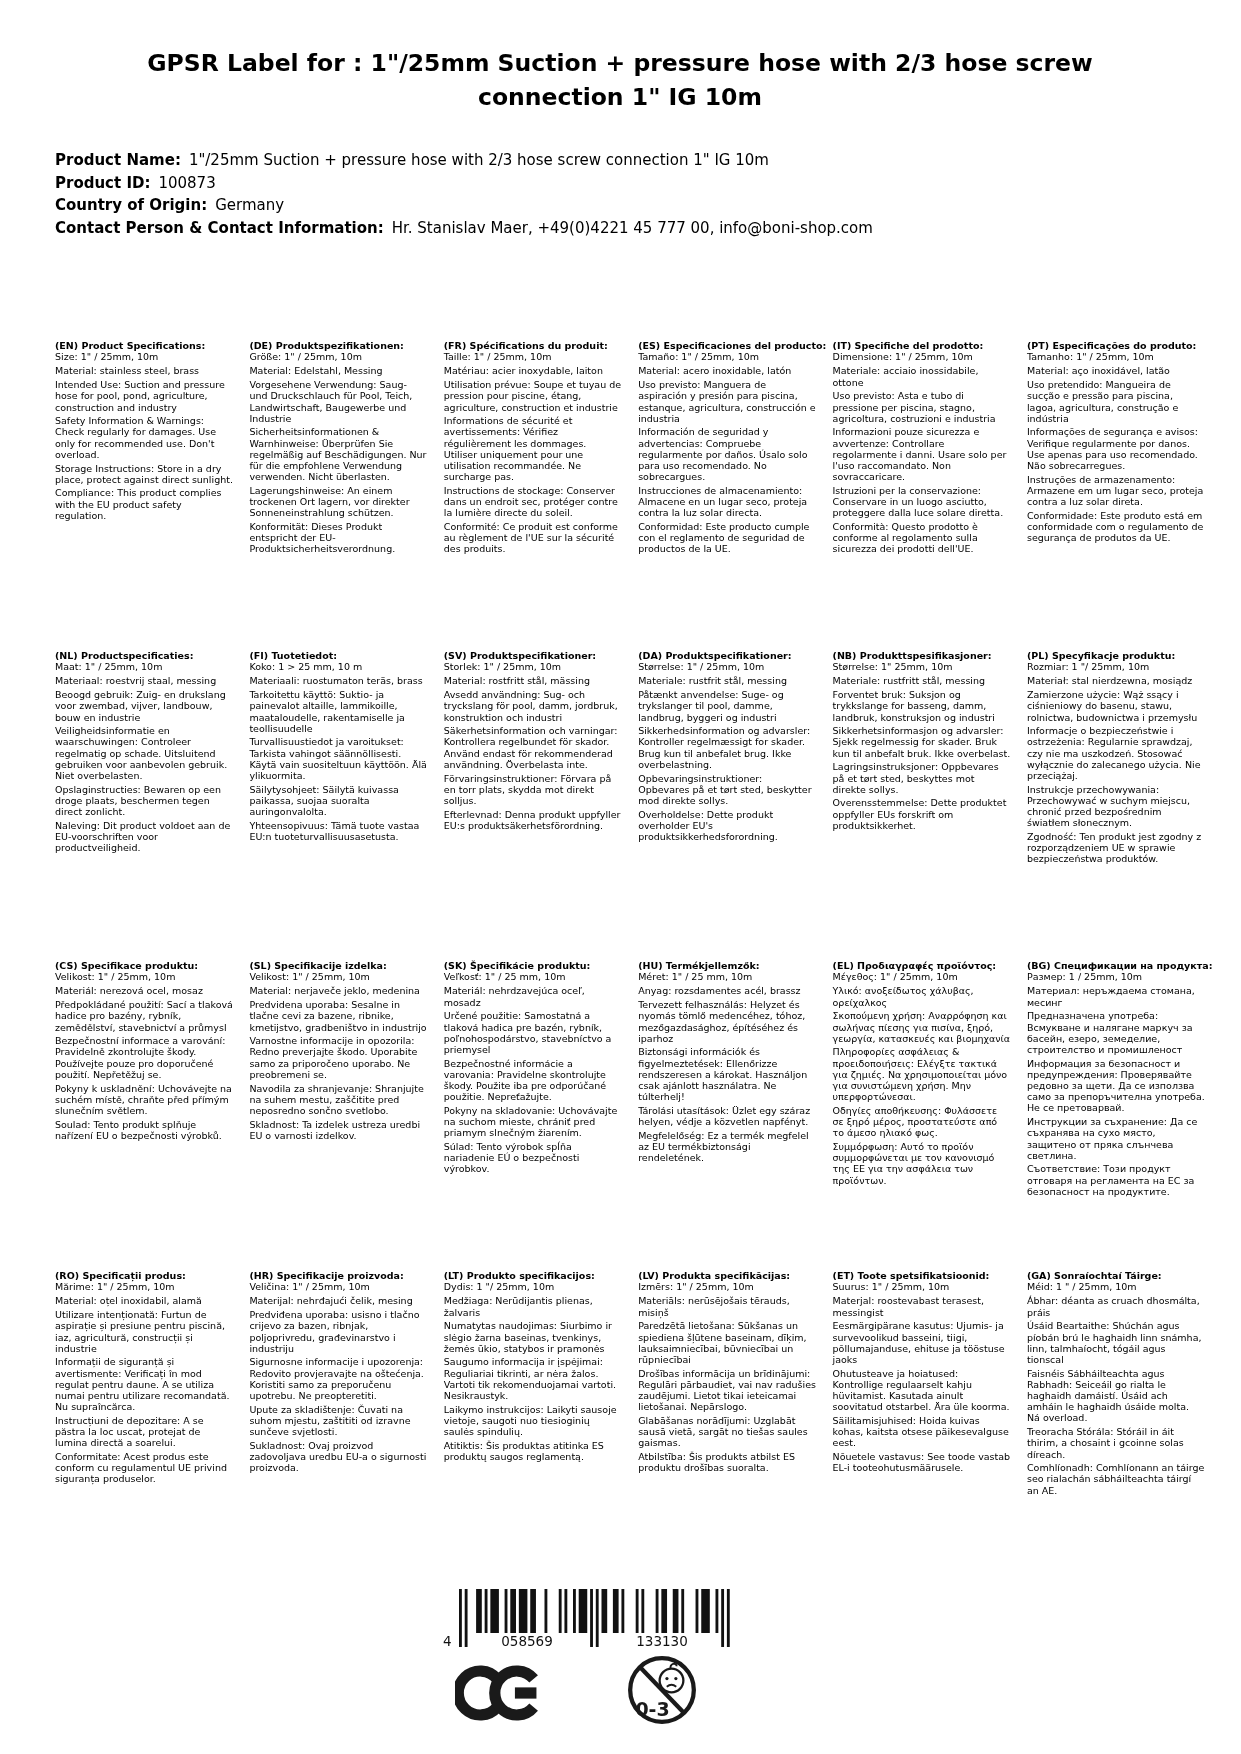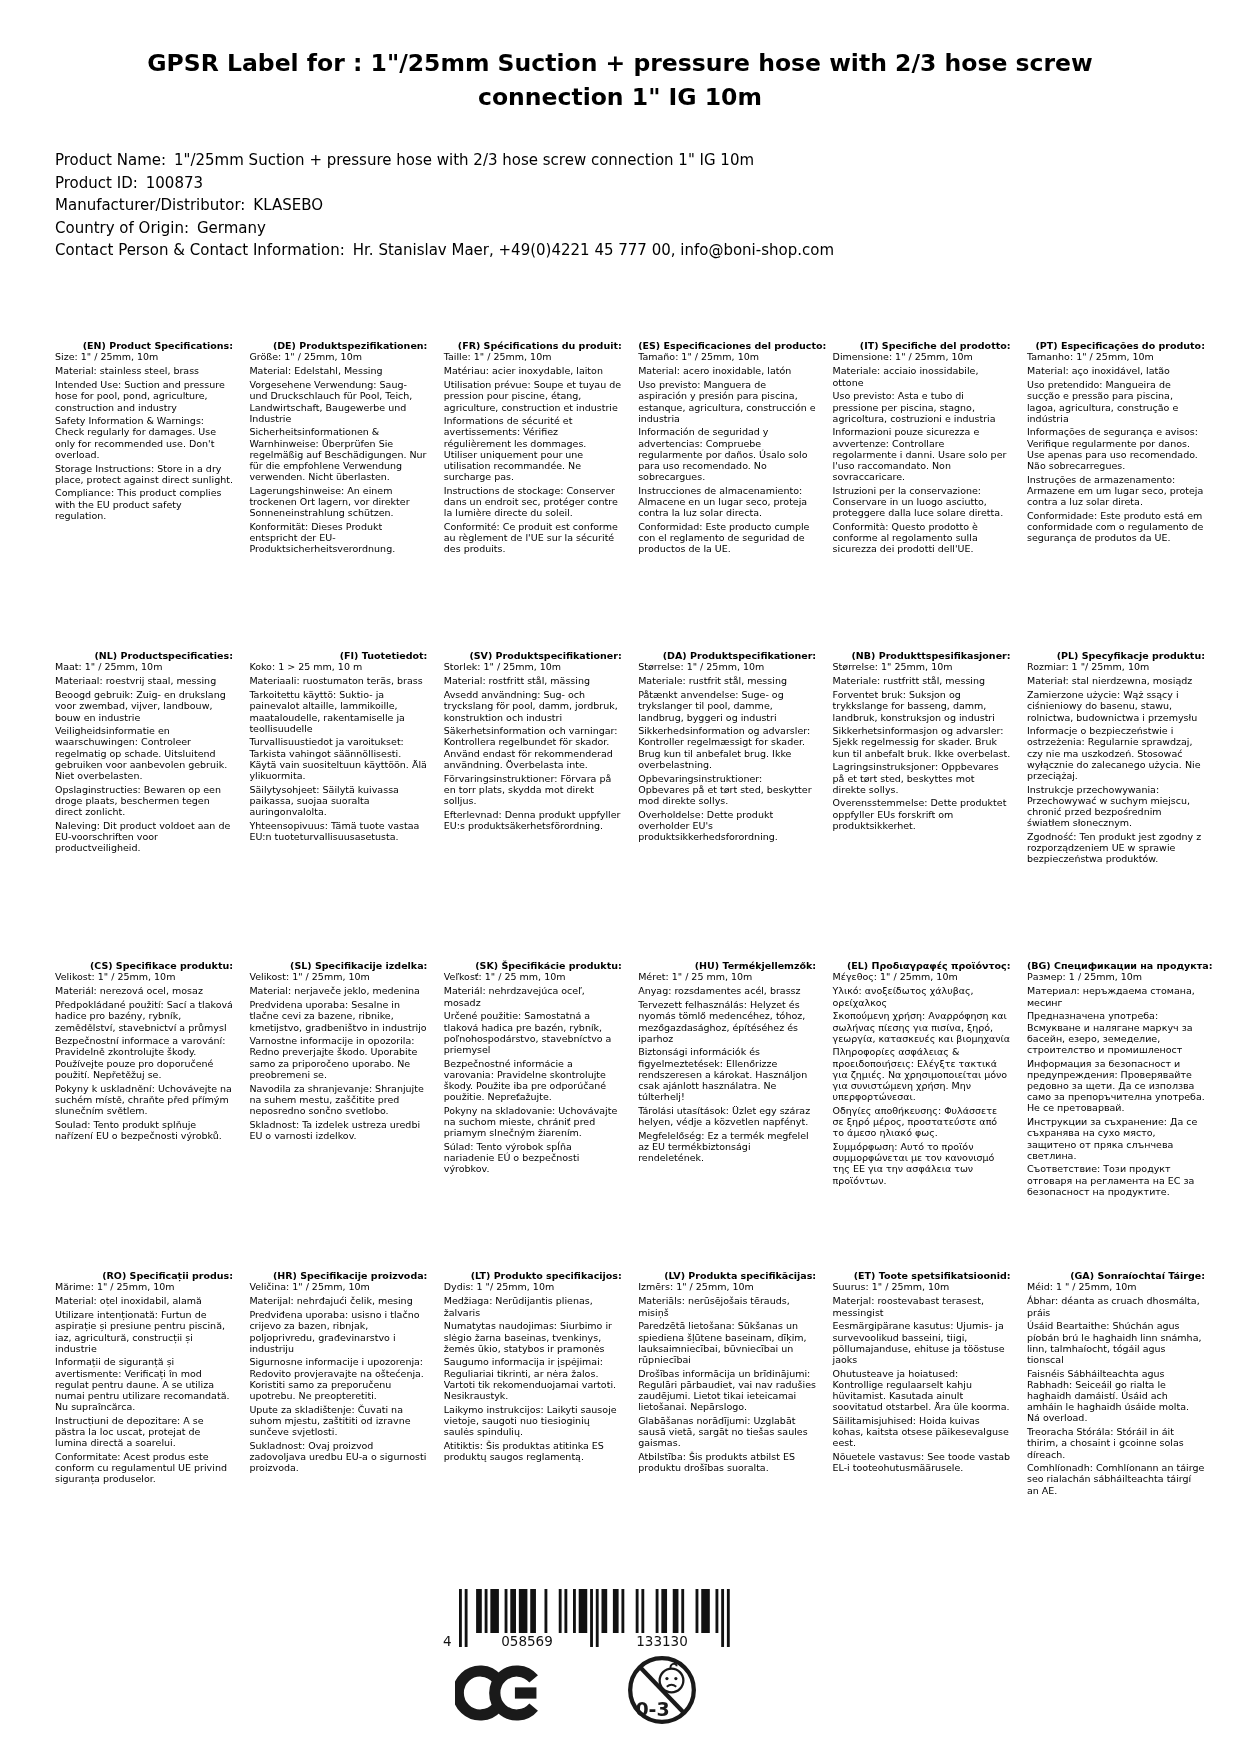--- a/index.html
+++ b/index.html
@@ -8,53 +8,50 @@
     font-family:"DejaVu Sans","Liberation Sans",sans-serif;color:#000;
     -webkit-font-smoothing:antialiased;
   }
   .title{
     position:absolute;top:46px;left:125px;width:990px;
     text-align:center;font-size:23.5px;font-weight:bold;line-height:1.45;
   }
   .product-info{
     position:absolute;left:55px;top:149px;font-size:15px;line-height:22.5px;
   }
-  .pi-row .pi-label{font-weight:normal;}
+  .pi-row .pi-label{font-weight:bold;}
   .pi-row .pi-value{margin-left:8px;}
   .spec-grid{
     position:absolute;left:55px;top:340px;width:1150px;
     display:grid;grid-template-columns:repeat(6,178px);column-gap:16.4px;
     grid-template-rows:310px 310px 310px auto;
     font-size:9.5px;line-height:1.18;
   }
   .spec-block{overflow:visible;}
-  .spec-heading{font-weight:bold;white-space:nowrap;margin:0;text-align:right;}
+  .spec-heading{font-weight:bold;white-space:nowrap;margin:0;}
   .spec-block p{margin:0 0 2.5px 0;overflow-wrap:break-word;}
   .spec-block p.first{margin-bottom:3px;}
   .barcode-wrap{position:absolute;left:441px;top:1589px;}
   .barcode-wrap svg{display:block;}
   .barcode-wrap text{font-family:"DejaVu Sans","Liberation Sans",sans-serif;font-size:13.5px;}
   .ce-wrap{position:absolute;left:455px;top:1663px;}
   .age-wrap{position:absolute;left:624px;top:1650px;text-align:right;}
   .age-wrap text{font-family:"DejaVu Sans","Liberation Sans",sans-serif;font-weight:bold;font-size:20px;}
 </style>
 </head>
 <body>
 
 <div class="title">GPSR Label for : 1"/25mm Suction + pressure hose with 2/3 hose screw connection 1" IG 10m</div>
 
 <div class="product-info">
   <div class="pi-row">
     <span class="pi-label">Product Name:</span><span class="pi-value">1"/25mm Suction + pressure hose with 2/3 hose screw connection 1" IG 10m</span>
   </div>
   <div class="pi-row">
     <span class="pi-label">Product ID:</span><span class="pi-value">100873</span>
-  </div>
-  <div class="pi-row">
-    <span class="pi-label">Manufacturer/Distributor:</span><span class="pi-value">KLASEBO</span>
   </div>
   <div class="pi-row">
     <span class="pi-label">Country of Origin:</span><span class="pi-value">Germany</span>
   </div>
   <div class="pi-row">
     <span class="pi-label">Contact Person &amp; Contact Information:</span><span class="pi-value">Hr. Stanislav Maer, +49(0)4221 45 777 00, info@boni-shop.com</span>
   </div>
 </div>
 
 <div class="spec-grid">

